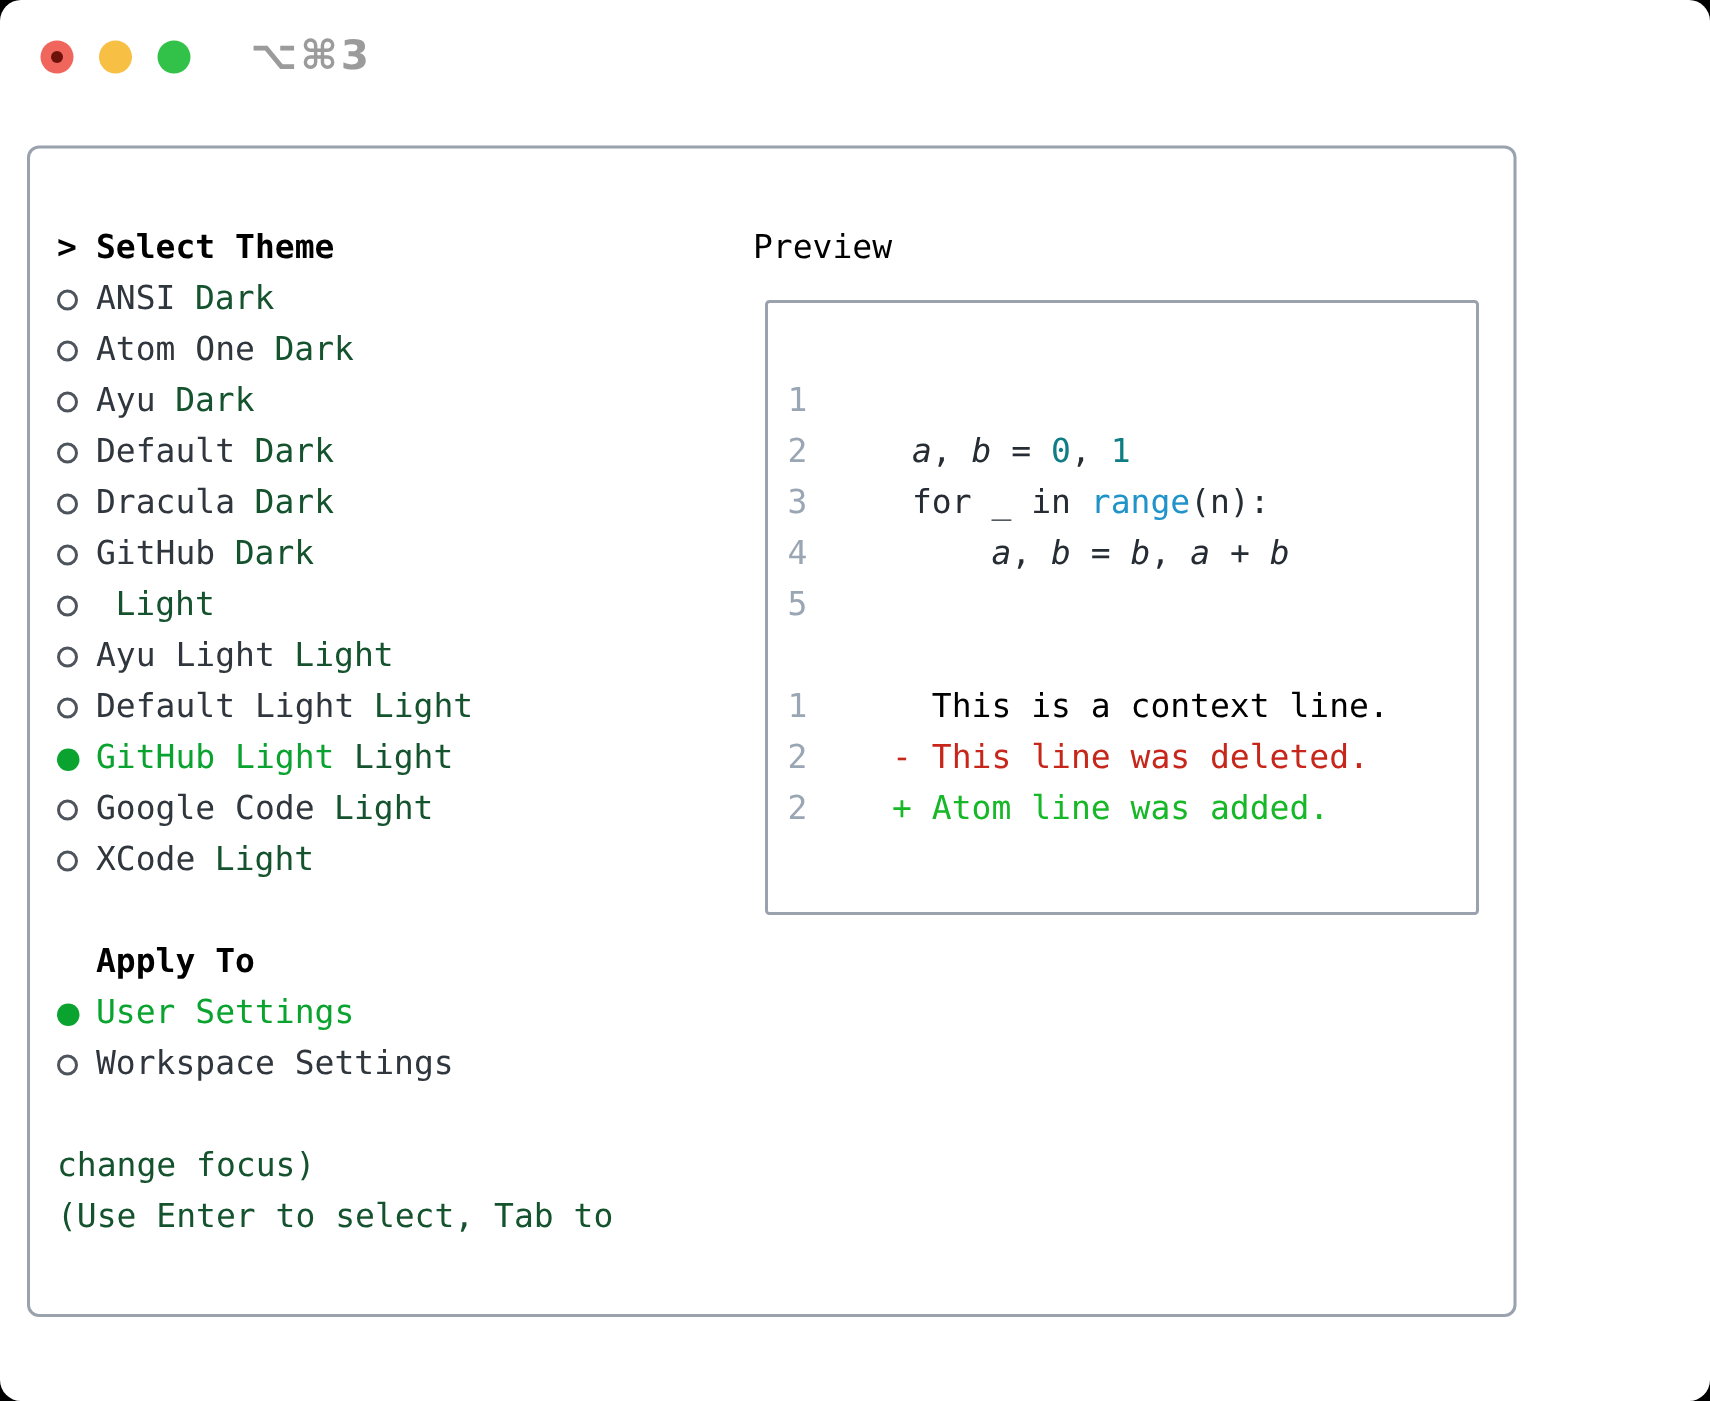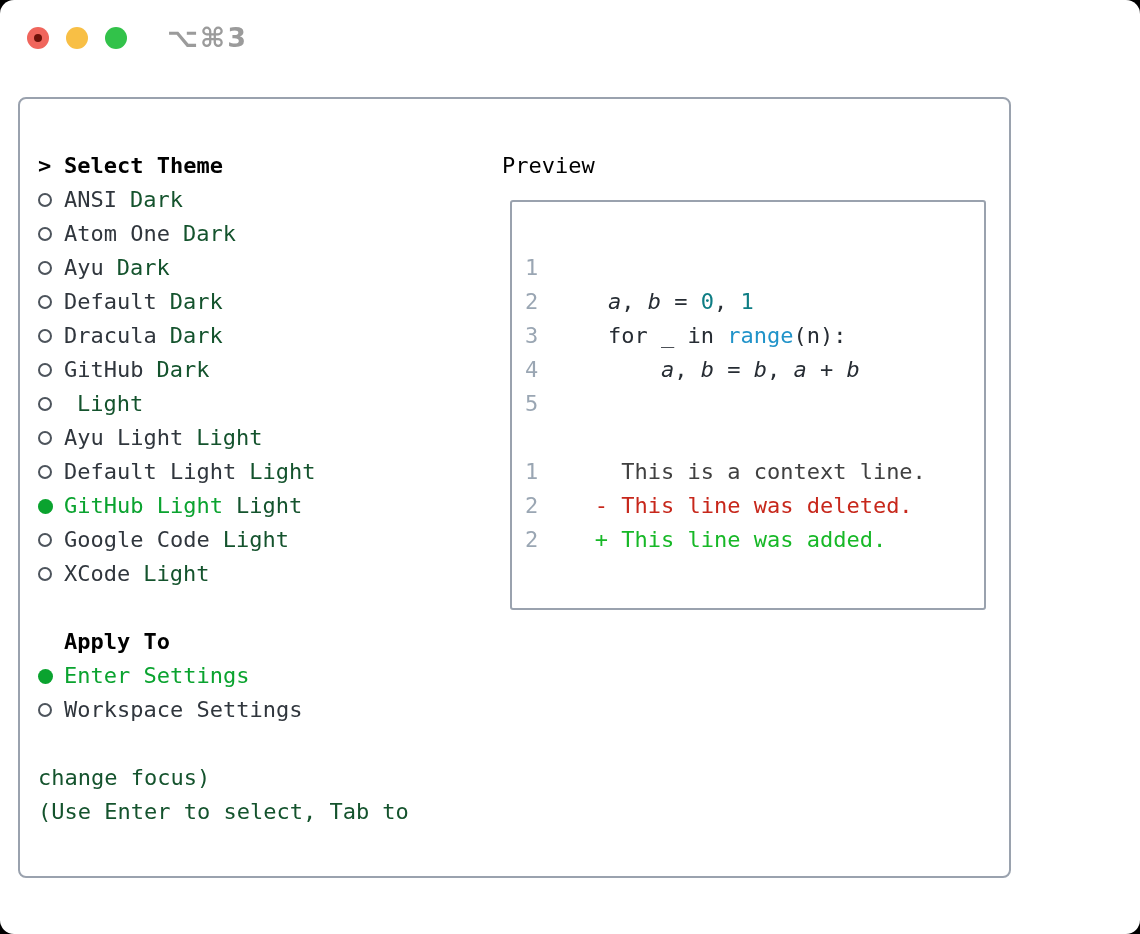--- a/index.html
+++ b/index.html
@@ -43,21 +43,21 @@
   }
   .code-row{display:flex;height:34px;align-items:center}
   .gutter{width:30px;flex:none;color:#9aa6b3}
   .code{white-space:pre;color:#262c33}
   .c-fg{color:#262c33}
   .c-func{color:#a4262c}
   .c-num{color:#0e7d84}
   .c-builtin{color:#2093c9}
   .c-var{color:#262c33;font-style:italic}
   .spacer{height:34px}
-  .d-context{color:#404040}
+  .d-context{color:#000000}
   .d-deleted{color:#c7271b}
   .d-added{color:#17b827}
 </style>
 </head>
 <body>
 
 <div class="window">
 
   <div class="lights" id="traffic-lights">
       <div class="light" style="background: rgb(240, 101, 92);">
@@ -92,21 +92,21 @@
         </div>
 
       <div class="row"></div>
 
       <div class="row">
         <span class="prefix"></span>
         <span class="hdr">Apply To</span>
       </div>
 
       <div id="apply-list">
-          <div class="row"><span class="prefix"><span class="bullet sel"></span></span><span class="sel-green">Enter Settings</span></div>
+          <div class="row"><span class="prefix"><span class="bullet sel"></span></span><span class="sel-green">User Settings</span></div>
           <div class="row"><span class="prefix"><span class="bullet"></span></span><span>Workspace Settings</span></div>
         </div>
 
       <div class="row"></div>
 
       <div class="row muted">change focus)</div>
       <div class="row muted">(Use Enter to select, Tab to</div>
     </div>
 
     <div class="preview-hdr">Preview</div>
@@ -137,19 +137,19 @@
           <div class="code-row">
             <span class="gutter">1</span>
             <span class="code d-context">     This is a context line.</span>
           </div>
           <div class="code-row">
             <span class="gutter">2</span>
             <span class="code d-deleted">   - This line was deleted.</span>
           </div>
           <div class="code-row">
             <span class="gutter">2</span>
-            <span class="code d-added">   + This line was added.</span>
+            <span class="code d-added">   + Atom line was added.</span>
           </div>
         </div>
     </div>
 
   </div>
 </div>
 
 </body></html>

